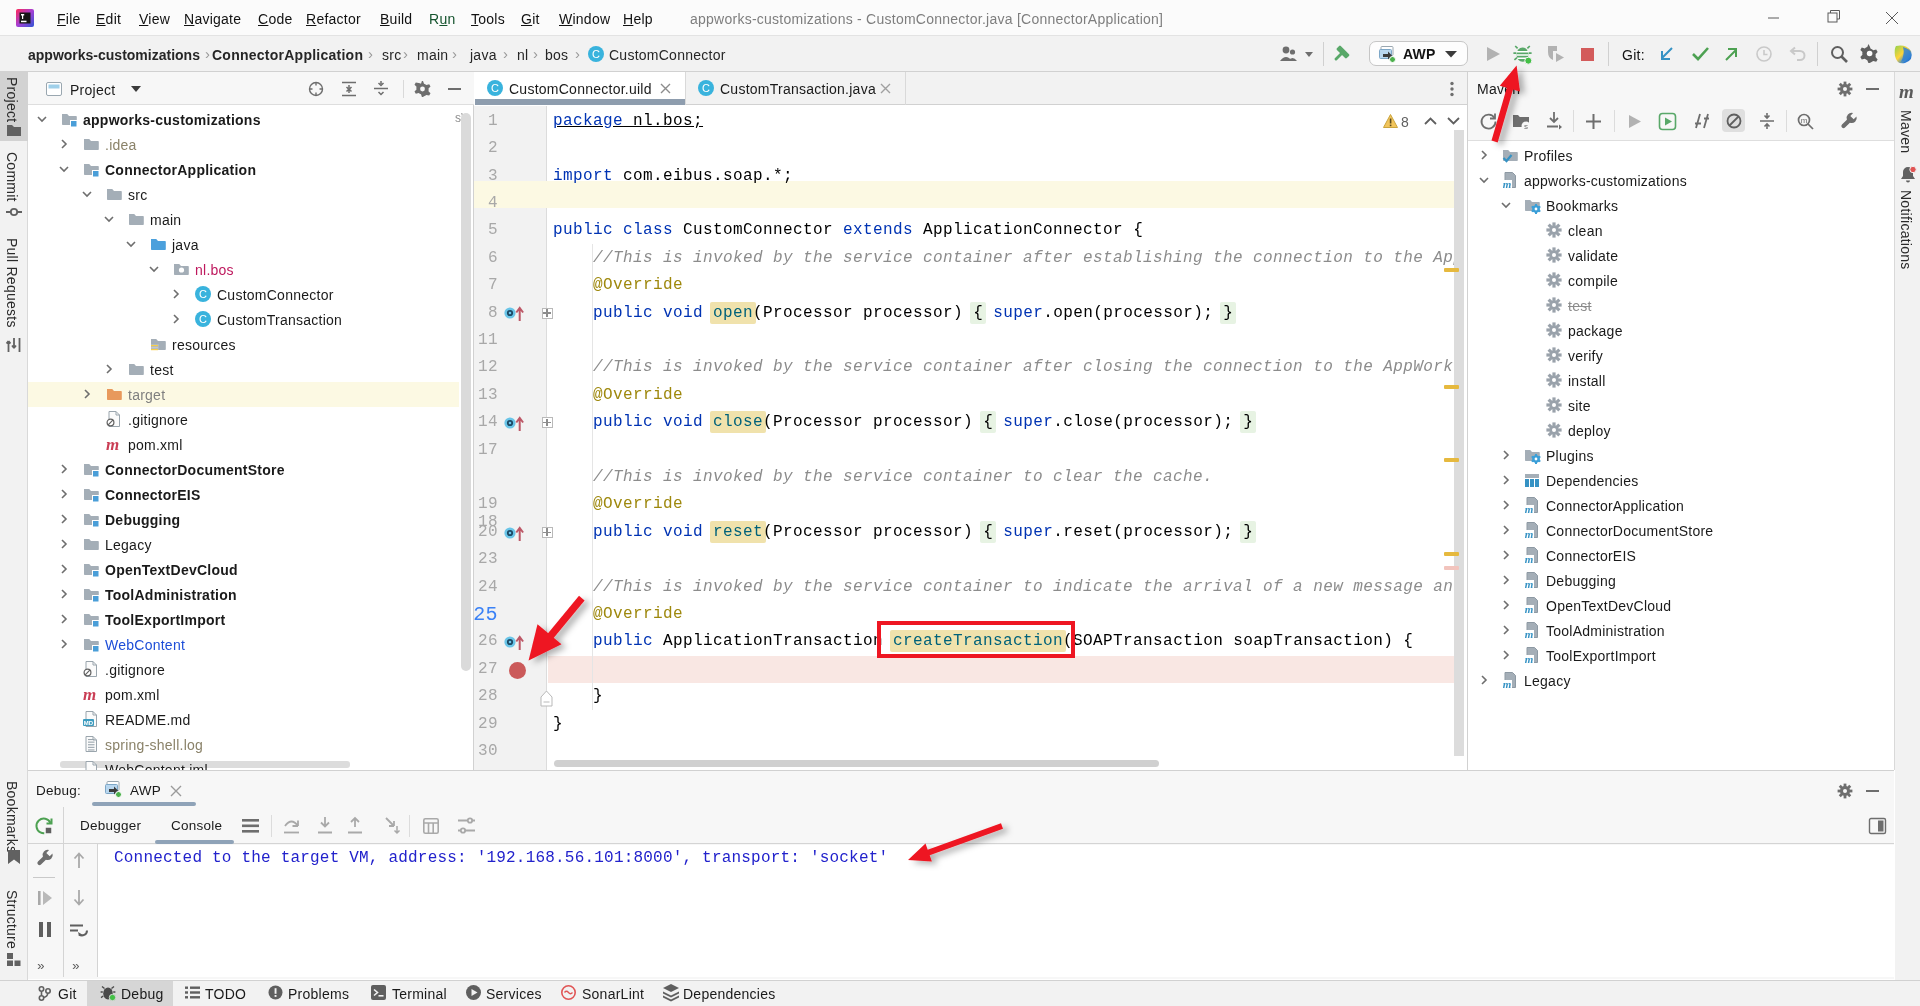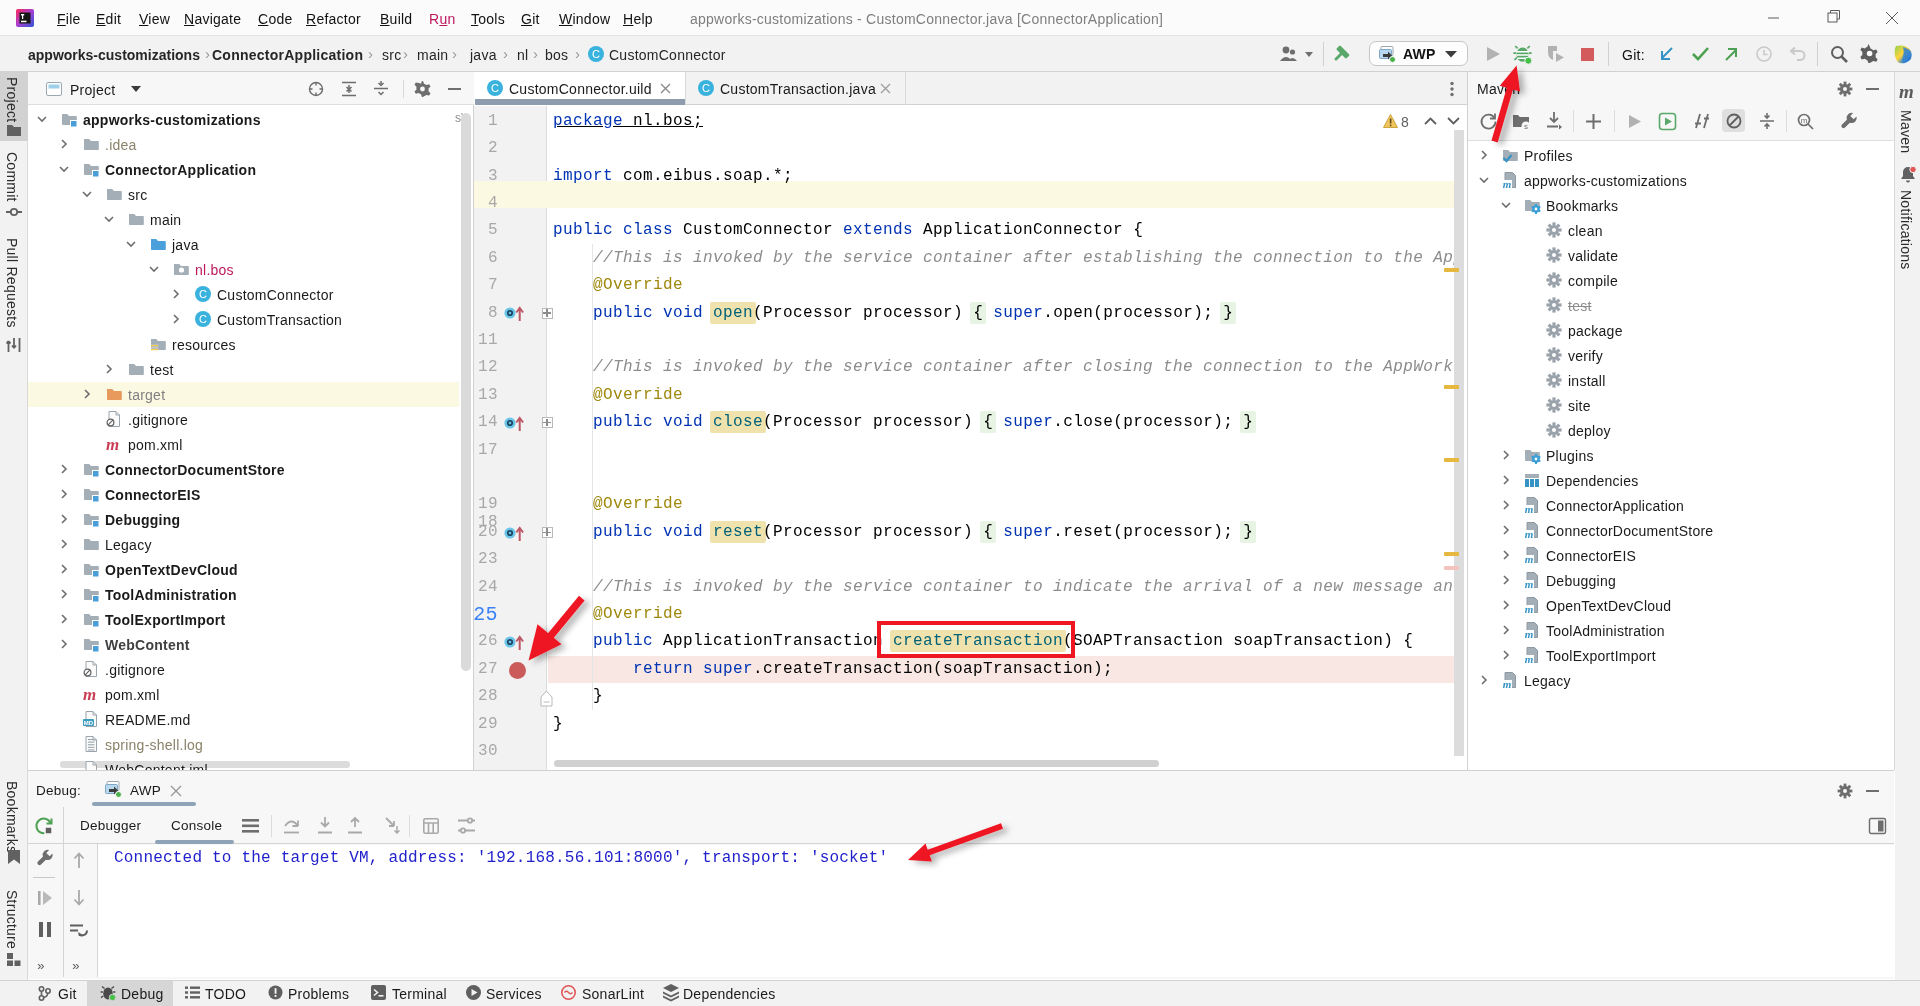--- a/index.html
+++ b/index.html
@@ -28,21 +28,21 @@
     <rect x="6" y="5" width="1.2" height="5" fill="#fff"></rect>
     <rect x="5" y="11.7" width="5.5" height="1.5" fill="#fff"></rect>
   </svg>
 <div class="tx" style="left:57px;top:12px;color:#111"><span class="u">F</span>ile</div>
 <div class="tx" style="left:96px;top:12px;color:#111"><span class="u">E</span>dit</div>
 <div class="tx" style="left:139px;top:12px;color:#111"><span class="u">V</span>iew</div>
 <div class="tx" style="left:184px;top:12px;color:#111"><span class="u">N</span>avigate</div>
 <div class="tx" style="left:258px;top:12px;color:#111"><span class="u">C</span>ode</div>
 <div class="tx" style="left:306px;top:12px;color:#111"><span class="u">R</span>efactor</div>
 <div class="tx" style="left:380px;top:12px;color:#111"><span class="u">B</span>uild</div>
-<div class="tx" style="left:429px;top:12px;color:#be185d">R<span class="u">u</span>n</div>
+<div class="tx" style="left:429px;top:12px;color:#14532d">R<span class="u">u</span>n</div>
 <div class="tx" style="left:471px;top:12px;color:#111"><span class="u">T</span>ools</div>
 <div class="tx" style="left:521px;top:12px;color:#111"><span class="u">G</span>it</div>
 <div class="tx" style="left:559px;top:12px;color:#111"><span class="u">W</span>indow</div>
 <div class="tx" style="left:623px;top:12px;color:#111"><span class="u">H</span>elp</div>
 <div class="tx" style="left:690px;top:12px;color:#7e7e7e">appworks-customizations - CustomConnector.java [ConnectorApplication]</div>
 <svg class="ab" style="left:1768px;top:10px" width="140" height="16" stroke="#5a5a5a" fill="none">
     <line x1="0" y1="8" x2="11" y2="8"></line>
     <path d="M62.5 3 V0.5 h9 V9 h-2.5"></path>
     <rect x="60" y="3" width="9" height="9"></rect>
     <path d="M118 2 l12 12 M130 2 l-12 12"></path>
@@ -355,21 +355,21 @@
         <rect x="9.5" y="9.5" width="6.5" height="6.5" fill="#4a9ed8" stroke="#fff" stroke-width="1"></rect>
       </svg>
       <div class="tx" style="left:105px;top:612.5px;font-weight:bold;color:#1a1a1a">ToolExportImport</div>
       <svg class="ab" style="left:61px;top:639px" width="6" height="10" fill="none" stroke="#6e6e6e" stroke-width="1.6">
         <path d="M1 1 l4 4 -4 4"></path>
       </svg>
       <svg class="ab" style="left:83px;top:636px" width="16" height="16">
         <path d="M1 3 h5.2 l1.8 2 H15 a0.8 0.8 0 0 1 0.8 0.8 V13.2 a0.8 0.8 0 0 1 -0.8 0.8 H1.8 A0.8 0.8 0 0 1 1 13.2 z" fill="#a4aeb7"></path>
         <rect x="9.5" y="9.5" width="6.5" height="6.5" fill="#4a9ed8" stroke="#fff" stroke-width="1"></rect>
       </svg>
-      <div class="tx" style="left:105px;top:637.5px;font-weight:bold;color:#404040">WebContent</div>
+      <div class="tx" style="left:105px;top:637.5px;font-weight:normal;color:#1d4ed8">WebContent</div>
       <svg class="ab" style="left:83px;top:661px" width="16" height="16">
         <path d="M3 0.5 h7 l3.5 3.5 V15.5 H3 z" fill="#fbfbfb" stroke="#9aa5ad"></path>
         <path d="M10 0.5 v3.5 h3.5" fill="none" stroke="#9aa5ad"></path>
         <circle cx="4.5" cy="11.5" r="3.4" fill="#fff" stroke="#616161" stroke-width="1.2"></circle>
         <path d="M2.2 13.8 L6.8 9.2" stroke="#616161" stroke-width="1.2"></path>
       </svg>
       <div class="tx" style="left:105px;top:662.5px;font-weight:normal;color:#1a1a1a">.gitignore</div>
       <div class="tx" style="left:83px;top:686px;font-family:'Liberation Serif',serif;font-style:italic;font-weight:bold;font-size:17px;color:#ca3e55">m</div>
       <div class="tx" style="left:105px;top:687.5px;font-weight:normal;color:#1a1a1a">pom.xml</div>
       <svg class="ab" style="left:83px;top:711px" width="16" height="16">
@@ -451,33 +451,33 @@
       <div class="ab mono" style="left:553px;top:299.59999999999997px;height:27.4px;line-height:27.4px;font-size:16px;letter-spacing:0.4px;white-space:pre;">    <span style="color:#0033b3;">public</span> <span style="color:#0033b3;">void</span> <span style="color:#00627a;background:#f0e2ac;border-radius:2px;padding:2px 3px;margin:0 -3px;">open</span>(Processor processor) <span style="color:#000;background:#e7f3e3;border-radius:2px;padding:2px 3px;margin:0 -3px;">{</span> <span style="color:#0033b3;">super</span>.open(processor); <span style="color:#000;background:#e7f3e3;border-radius:2px;padding:2px 3px;margin:0 -3px;">}</span></div>
       <div class="ab mono" style="left:455px;top:327.0px;width:43px;height:27.4px;line-height:27.4px;font-size:16px;color:#a8a8a8;text-align:right;letter-spacing:0.4px;">11</div>
       <div class="ab mono" style="left:455px;top:354.4px;width:43px;height:27.4px;line-height:27.4px;font-size:16px;color:#a8a8a8;text-align:right;letter-spacing:0.4px;">12</div>
       <div class="ab mono" style="left:553px;top:354.4px;height:27.4px;line-height:27.4px;font-size:16px;letter-spacing:0.4px;white-space:pre;">    <span style="color:#8c8c8c;font-style:italic;">//This is invoked by the service container after closing the connection to the AppWorks platform.</span></div>
       <div class="ab mono" style="left:455px;top:381.8px;width:43px;height:27.4px;line-height:27.4px;font-size:16px;color:#a8a8a8;text-align:right;letter-spacing:0.4px;">13</div>
       <div class="ab mono" style="left:553px;top:381.8px;height:27.4px;line-height:27.4px;font-size:16px;letter-spacing:0.4px;white-space:pre;">    <span style="color:#9e880d;">@Override</span></div>
       <div class="ab mono" style="left:455px;top:409.2px;width:43px;height:27.4px;line-height:27.4px;font-size:16px;color:#a8a8a8;text-align:right;letter-spacing:0.4px;">14</div>
       <div class="ab mono" style="left:553px;top:409.2px;height:27.4px;line-height:27.4px;font-size:16px;letter-spacing:0.4px;white-space:pre;">    <span style="color:#0033b3;">public</span> <span style="color:#0033b3;">void</span> <span style="color:#00627a;background:#f0e2ac;border-radius:2px;padding:2px 3px;margin:0 -3px;">close</span>(Processor processor) <span style="color:#000;background:#e7f3e3;border-radius:2px;padding:2px 3px;margin:0 -3px;">{</span> <span style="color:#0033b3;">super</span>.close(processor); <span style="color:#000;background:#e7f3e3;border-radius:2px;padding:2px 3px;margin:0 -3px;">}</span></div>
       <div class="ab mono" style="left:455px;top:436.59999999999997px;width:43px;height:27.4px;line-height:27.4px;font-size:16px;color:#a8a8a8;text-align:right;letter-spacing:0.4px;">17</div>
       <div class="ab mono" style="left:455px;top:464.0px;width:43px;height:27.4px;line-height:27.4px;font-size:16px;color:#a8a8a8;text-align:right;letter-spacing:0.4px;margin-top:45px;">18</div>
+      <div class="ab mono" style="left:553px;top:464.0px;height:27.4px;line-height:27.4px;font-size:16px;letter-spacing:0.4px;white-space:pre;">    <span style="color:#8c8c8c;font-style:italic;">//This is invoked by the service container to clear the cache.</span></div>
       <div class="ab mono" style="left:455px;top:491.4px;width:43px;height:27.4px;line-height:27.4px;font-size:16px;color:#a8a8a8;text-align:right;letter-spacing:0.4px;">19</div>
       <div class="ab mono" style="left:553px;top:491.4px;height:27.4px;line-height:27.4px;font-size:16px;letter-spacing:0.4px;white-space:pre;">    <span style="color:#9e880d;">@Override</span></div>
       <div class="ab mono" style="left:455px;top:518.8px;width:43px;height:27.4px;line-height:27.4px;font-size:16px;color:#a8a8a8;text-align:right;letter-spacing:0.4px;">20</div>
       <div class="ab mono" style="left:553px;top:518.8px;height:27.4px;line-height:27.4px;font-size:16px;letter-spacing:0.4px;white-space:pre;">    <span style="color:#0033b3;">public</span> <span style="color:#0033b3;">void</span> <span style="color:#00627a;background:#f0e2ac;border-radius:2px;padding:2px 3px;margin:0 -3px;">reset</span>(Processor processor) <span style="color:#000;background:#e7f3e3;border-radius:2px;padding:2px 3px;margin:0 -3px;">{</span> <span style="color:#0033b3;">super</span>.reset(processor); <span style="color:#000;background:#e7f3e3;border-radius:2px;padding:2px 3px;margin:0 -3px;">}</span></div>
       <div class="ab mono" style="left:455px;top:546.1999999999999px;width:43px;height:27.4px;line-height:27.4px;font-size:16px;color:#a8a8a8;text-align:right;letter-spacing:0.4px;">23</div>
       <div class="ab mono" style="left:455px;top:573.5999999999999px;width:43px;height:27.4px;line-height:27.4px;font-size:16px;color:#a8a8a8;text-align:right;letter-spacing:0.4px;">24</div>
       <div class="ab mono" style="left:553px;top:573.5999999999999px;height:27.4px;line-height:27.4px;font-size:16px;letter-spacing:0.4px;white-space:pre;">    <span style="color:#8c8c8c;font-style:italic;">//This is invoked by the service container to indicate the arrival of a new message and starts processing.</span></div>
       <div class="ab mono" style="left:455px;top:601.0px;width:43px;height:27.4px;line-height:27.4px;font-size:20px;color:#3b82f6;text-align:right;letter-spacing:0.4px;">25</div>
       <div class="ab mono" style="left:553px;top:601.0px;height:27.4px;line-height:27.4px;font-size:16px;letter-spacing:0.4px;white-space:pre;">    <span style="color:#9e880d;">@Override</span></div>
       <div class="ab mono" style="left:455px;top:628.4px;width:43px;height:27.4px;line-height:27.4px;font-size:16px;color:#a8a8a8;text-align:right;letter-spacing:0.4px;">26</div>
       <div class="ab mono" style="left:553px;top:628.4px;height:27.4px;line-height:27.4px;font-size:16px;letter-spacing:0.4px;white-space:pre;">    <span style="color:#0033b3;">public</span> ApplicationTransaction <span style="color:#00627a;background:#f0e2ac;border-radius:2px;padding:2px 3px;margin:0 -3px;">createTransaction</span>(SOAPTransaction soapTransaction) {</div>
       <div class="ab mono" style="left:455px;top:655.8px;width:43px;height:27.4px;line-height:27.4px;font-size:16px;color:#a8a8a8;text-align:right;letter-spacing:0.4px;">27</div>
-      <div class="ab mono" style="left:553px;top:655.8px;height:27.4px;line-height:27.4px;font-size:16px;letter-spacing:0.4px;white-space:pre;">        <span style="color:#0033b3;">return</span> <span style="color:#0033b3;">super</span>.createTransaction(soapTransaction);</div>
       <div class="ab mono" style="left:455px;top:683.1999999999999px;width:43px;height:27.4px;line-height:27.4px;font-size:16px;color:#a8a8a8;text-align:right;letter-spacing:0.4px;">28</div>
       <div class="ab mono" style="left:553px;top:683.1999999999999px;height:27.4px;line-height:27.4px;font-size:16px;letter-spacing:0.4px;white-space:pre;">    }</div>
       <div class="ab mono" style="left:455px;top:710.5999999999999px;width:43px;height:27.4px;line-height:27.4px;font-size:16px;color:#a8a8a8;text-align:right;letter-spacing:0.4px;">29</div>
       <div class="ab mono" style="left:553px;top:710.5999999999999px;height:27.4px;line-height:27.4px;font-size:16px;letter-spacing:0.4px;white-space:pre;">}</div>
       <div class="ab mono" style="left:455px;top:737.9999999999999px;width:43px;height:27.4px;line-height:27.4px;font-size:16px;color:#a8a8a8;text-align:right;letter-spacing:0.4px;">30</div>
     </div>
   </div>
 <svg class="ab" style="left:503px;top:305.29999999999995px" width="26" height="16">
     <circle cx="7" cy="8" r="5.6" fill="#6ac5e8"></circle>
     <circle cx="7" cy="8" r="2.2" fill="none" stroke="#1c4863" stroke-width="1.8"></circle>

